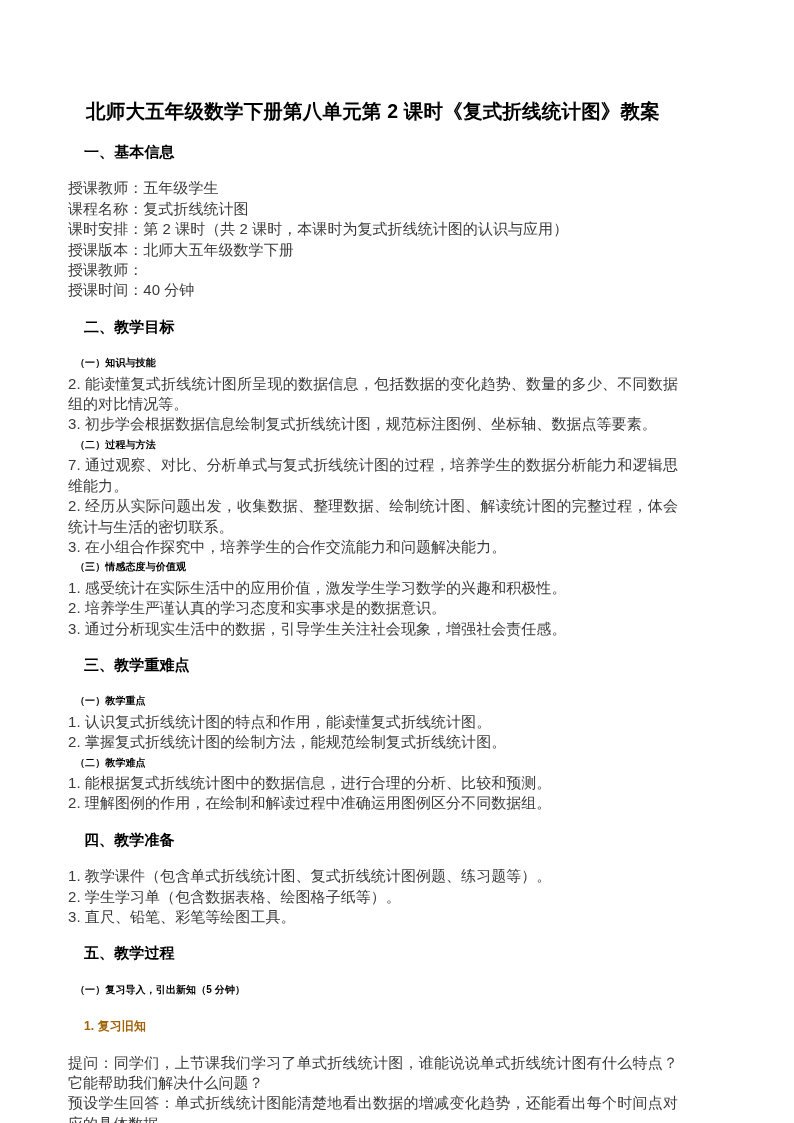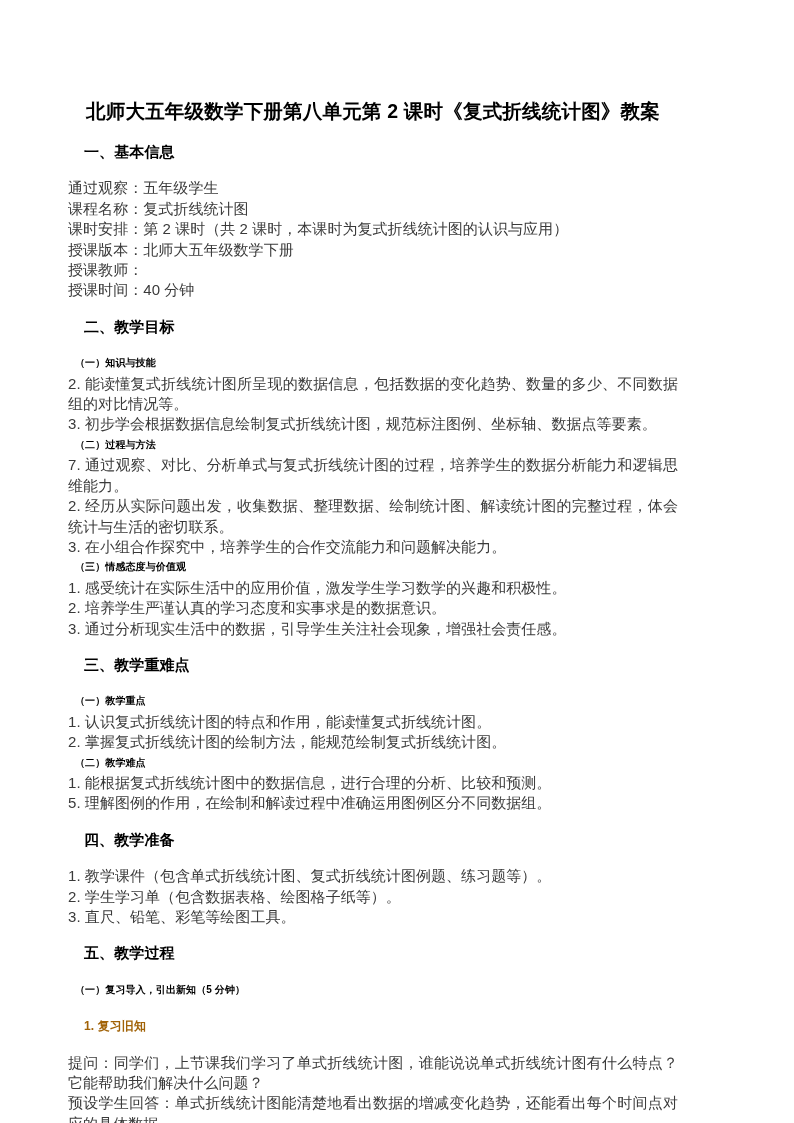--- a/index.html
+++ b/index.html
@@ -74,21 +74,21 @@
   }
 </style>
 </head>
 <body>
 
 <div class="page">
   <div class="content">
     <div class="doc-title">北师大五年级数学下册第八单元第 2 课时《复式折线统计图》教案</div>
     <div id="body-sections">
         <div class="h1">一、基本信息</div>
-        <div class="p">通过观察：五年级学生</div>
+        <div class="p">授课教师：五年级学生</div>
         <div class="p">课程名称：复式折线统计图</div>
         <div class="p">课时安排：第 2 课时（共 2 课时，本课时为复式折线统计图的认识与应用）</div>
         <div class="p">授课版本：北师大五年级数学下册</div>
         <div class="p">授课教师：</div>
         <div class="p">授课时间：40 分钟</div>
         <div class="h1">二、教学目标</div>
         <div class="h2">（一）知识与技能</div>
         <div class="p">2. 能读懂复式折线统计图所呈现的数据信息，包括数据的变化趋势、数量的多少、不同数据组的对比情况等。</div>
         <div class="p">3. 初步学会根据数据信息绘制复式折线统计图，规范标注图例、坐标轴、数据点等要素。</div>
         <div class="h2">（二）过程与方法</div>
@@ -98,21 +98,21 @@
         <div class="h2">（三）情感态度与价值观</div>
         <div class="p">1. 感受统计在实际生活中的应用价值，激发学生学习数学的兴趣和积极性。</div>
         <div class="p">2. 培养学生严谨认真的学习态度和实事求是的数据意识。</div>
         <div class="p">3. 通过分析现实生活中的数据，引导学生关注社会现象，增强社会责任感。</div>
         <div class="h1">三、教学重难点</div>
         <div class="h2">（一）教学重点</div>
         <div class="p">1. 认识复式折线统计图的特点和作用，能读懂复式折线统计图。</div>
         <div class="p">2. 掌握复式折线统计图的绘制方法，能规范绘制复式折线统计图。</div>
         <div class="h2">（二）教学难点</div>
         <div class="p">1. 能根据复式折线统计图中的数据信息，进行合理的分析、比较和预测。</div>
-        <div class="p">5. 理解图例的作用，在绘制和解读过程中准确运用图例区分不同数据组。</div>
+        <div class="p">2. 理解图例的作用，在绘制和解读过程中准确运用图例区分不同数据组。</div>
         <div class="h1">四、教学准备</div>
         <div class="p">1. 教学课件（包含单式折线统计图、复式折线统计图例题、练习题等）。</div>
         <div class="p">2. 学生学习单（包含数据表格、绘图格子纸等）。</div>
         <div class="p">3. 直尺、铅笔、彩笔等绘图工具。</div>
         <div class="h1">五、教学过程</div>
         <div class="h2">（一）复习导入，引出新知（5 分钟）</div>
         <div class="h3">1. 复习旧知</div>
         <div class="p">提问：同学们，上节课我们学习了单式折线统计图，谁能说说单式折线统计图有什么特点？它能帮助我们解决什么问题？</div>
         <div class="p">预设学生回答：单式折线统计图能清楚地看出数据的增减变化趋势，还能看出每个时间点对应的具体数据。</div>
       </div>

